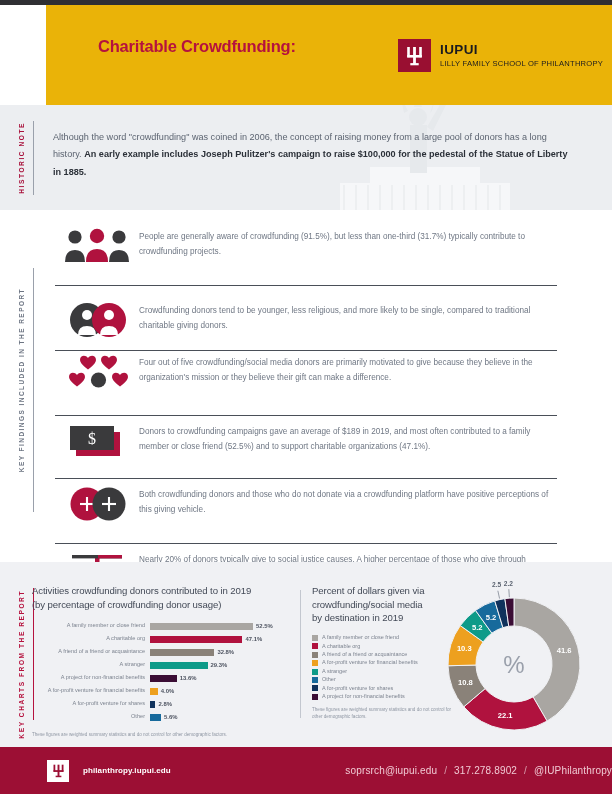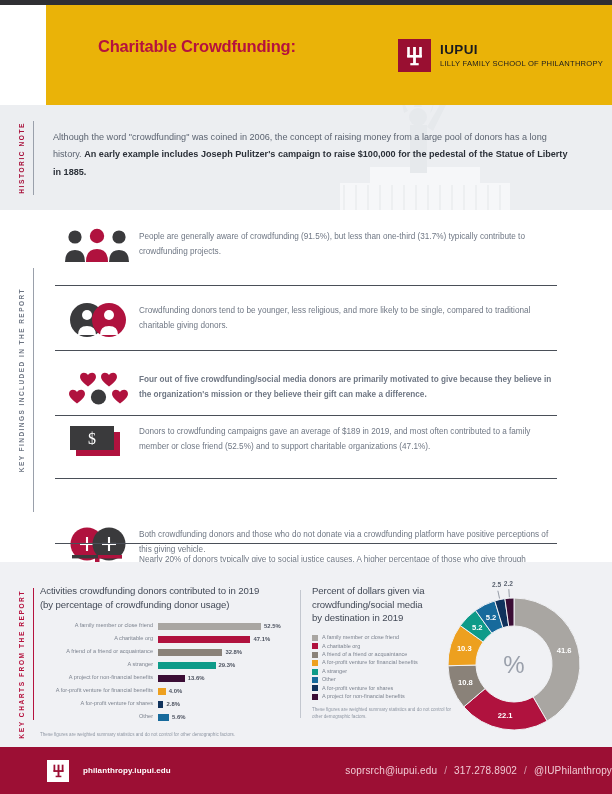--- a/index.html
+++ b/index.html
@@ -78,21 +78,21 @@
   .f-sep { position:absolute; left:55px; width:502px; height:1px; background:#4a4f58; }
 
   
   .charts-band {
     position:absolute; left:0; top:562px; width:612px; height:185px; background:#f0f1f4;
   }
   .ch-side { position:absolute; left:18px; top:28px; height:130px; }
   .ch-side .vlabel { color:#b5123e; }
   .vrule-ch { position:absolute; left:33px; top:26px; width:1px; height:132px; background:#b5123e; }
 
-  .chart-left { position:absolute; left:40px; top:22px; width:258px; }
+  .chart-left { position:absolute; left:32px; top:22px; width:258px; }
   .chart-right { position:absolute; left:312px; top:22px; width:286px; }
   .chart-divider { position:absolute; left:300px; top:28px; width:1px; height:128px; background:#c3c7cf; }
 
   .chart-title {
     font-size:9.6px; line-height:1.42; color:#434a57; font-weight:normal;
     letter-spacing:-0.1px;
   }
 
   
   .bars { margin-top:10px; }
@@ -225,21 +225,21 @@
           <g fill="#ffffff">
             <circle cx="47" cy="13" r="5"></circle>
             <path d="M38 33 q0-9 9-9 q9 0 9 9 z"></path>
           </g>
         </svg>
       </div>
       <div class="f-text">Crowdfunding donors tend to be younger, less religious, and more likely to be single, compared to traditional charitable giving donors.</div>
     </div>
     <div class="f-sep" style="top:140px;"></div>
 
-    <div class="finding" style="top:161px;font-weight:bold;">
+    <div class="finding" style="top:144px;">
       <div class="f-icon">
         <svg width="70" height="36" viewBox="0 0 70 36">
           <g fill="#b0123e">
             <path d="M26 4 c-2.4-3.4-8-2.8-8 2 c0 4.2 8 9.4 8 9.4 s8-5.2 8-9.4 c0-4.8-5.6-5.4-8-2 z"></path>
             <path d="M47 4 c-2.4-3.4-8-2.8-8 2 c0 4.2 8 9.4 8 9.4 s8-5.2 8-9.4 c0-4.8-5.6-5.4-8-2 z"></path>
             <path d="M15 21 c-2.4-3.4-8-2.8-8 2 c0 4.2 8 9.4 8 9.4 s8-5.2 8-9.4 c0-4.8-5.6-5.4-8-2 z"></path>
             <path d="M58 21 c-2.4-3.4-8-2.8-8 2 c0 4.2 8 9.4 8 9.4 s8-5.2 8-9.4 c0-4.8-5.6-5.4-8-2 z"></path>
           </g>
           <circle cx="36.5" cy="26" r="7.6" fill="#3a3a3c"></circle>
         </svg>
@@ -253,21 +253,21 @@
         <svg width="70" height="36" viewBox="0 0 70 36">
           <rect x="14" y="9" width="44" height="24" fill="#b0123e"></rect>
           <rect x="8" y="3" width="44" height="24" fill="#3a3a3c"></rect>
           <text x="30" y="21" font-family="Liberation Serif, serif" font-size="16" fill="#ffffff" text-anchor="middle">$</text>
         </svg>
       </div>
       <div class="f-text">Donors to crowdfunding campaigns gave an average of $189 in 2019, and most often contributed to a family member or close friend (52.5%) and to support charitable organizations (47.1%).</div>
     </div>
     <div class="f-sep" style="top:268px;"></div>
 
-    <div class="finding" style="top:276px;margin-top:40px;">
+    <div class="finding" style="top:276px;">
       <div class="f-icon">
         <svg width="70" height="36" viewBox="0 0 70 36">
           <circle cx="25" cy="18" r="16.5" fill="#b0123e"></circle>
           <g stroke="#fff" stroke-width="2.1">
             <line x1="18" y1="18" x2="32" y2="18"></line>
             <line x1="25" y1="11" x2="25" y2="25"></line>
           </g>
           <circle cx="47" cy="18" r="16.5" fill="#3a3a3c"></circle>
           <g stroke="#fff" stroke-width="2.1">
             <line x1="40" y1="18" x2="54" y2="18"></line>

